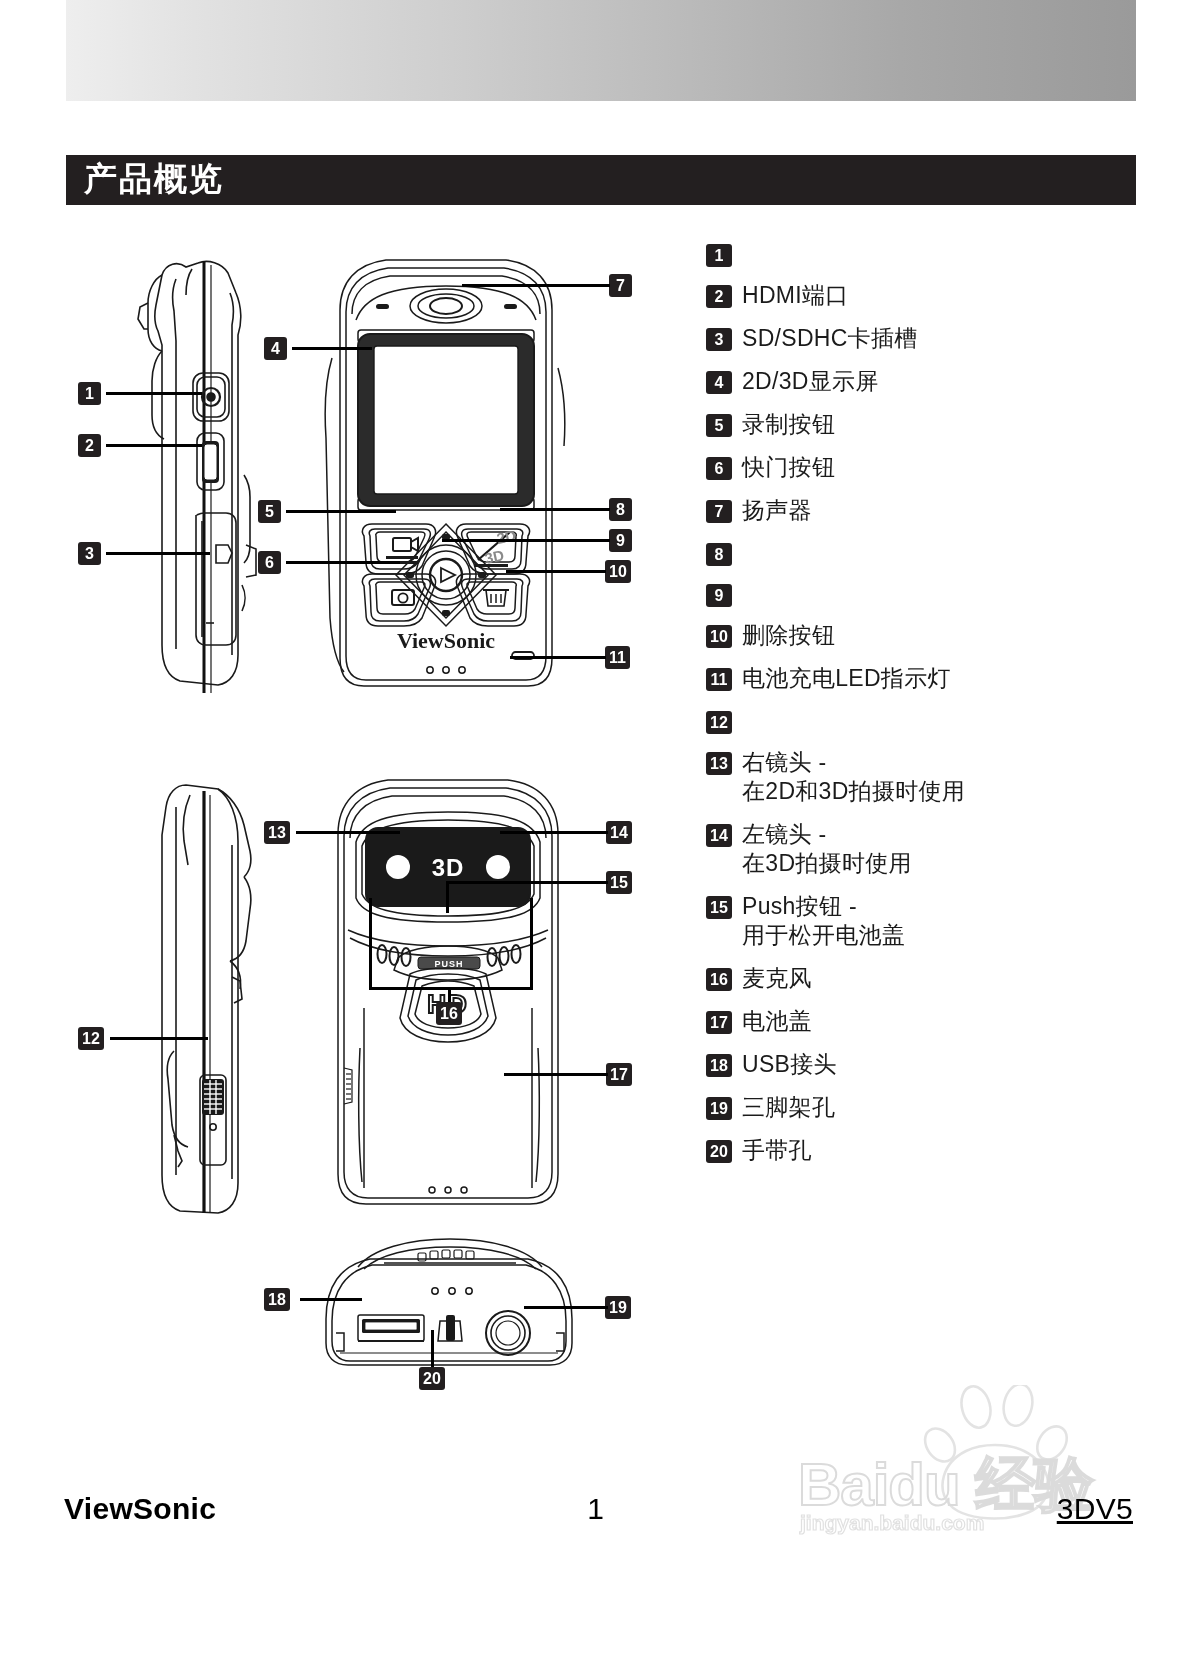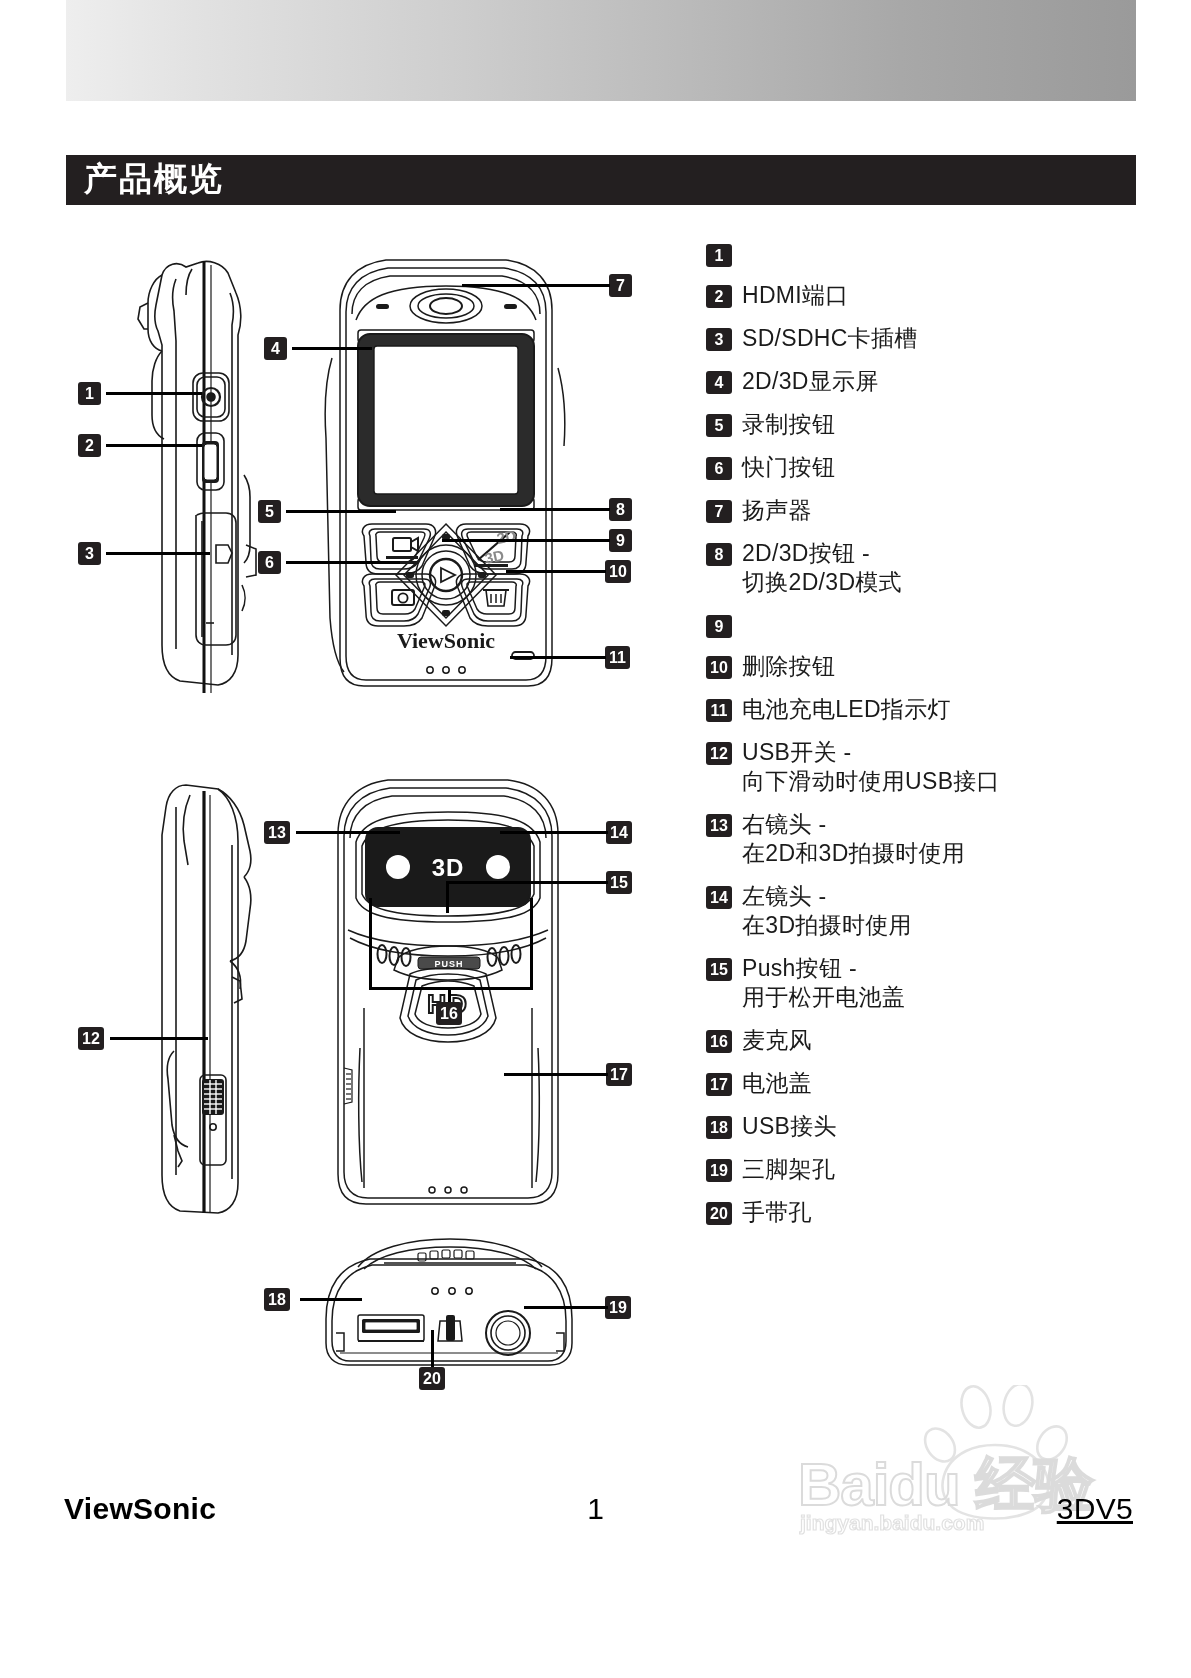--- a/index.html
+++ b/index.html
@@ -525,38 +525,34 @@
   <div class="legend-item">
     <div class="legend-badge">6</div>
     <div class="legend-text">快门按钮</div>
   </div>
   <div class="legend-item">
     <div class="legend-badge">7</div>
     <div class="legend-text">扬声器</div>
   </div>
   <div class="legend-item">
     <div class="legend-badge">8</div>
-    <div class="legend-text">2D/3D按钮 -
-切换2D/3D模式</div>
   </div>
   <div class="legend-item">
     <div class="legend-badge">9</div>
   </div>
   <div class="legend-item">
     <div class="legend-badge">10</div>
     <div class="legend-text">删除按钮</div>
   </div>
   <div class="legend-item">
     <div class="legend-badge">11</div>
     <div class="legend-text">电池充电LED指示灯</div>
   </div>
   <div class="legend-item">
     <div class="legend-badge">12</div>
-    <div class="legend-text">USB开关 -
-向下滑动时使用USB接口</div>
   </div>
   <div class="legend-item">
     <div class="legend-badge">13</div>
     <div class="legend-text">右镜头 -
 在2D和3D拍摄时使用</div>
   </div>
   <div class="legend-item">
     <div class="legend-badge">14</div>
     <div class="legend-text">左镜头 -
 在3D拍摄时使用</div>

